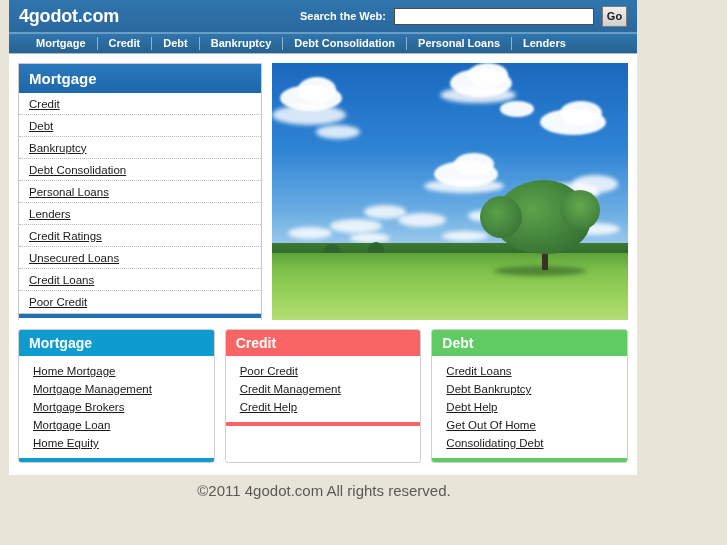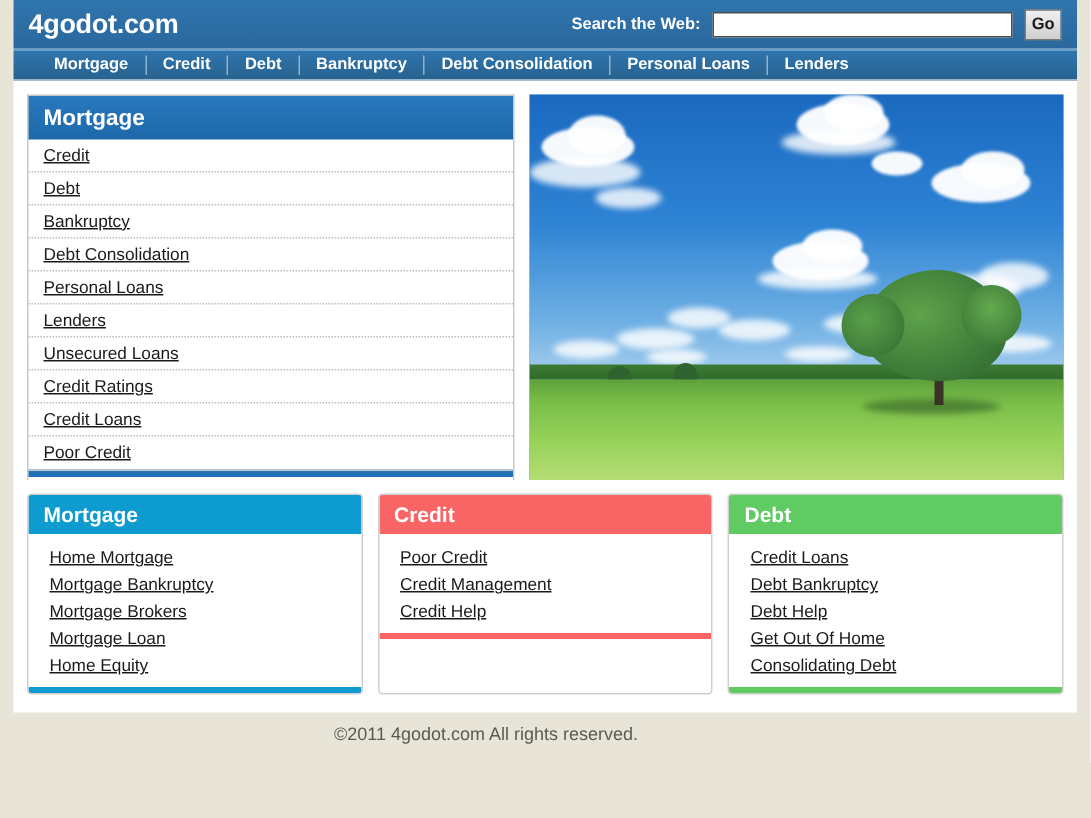--- a/index.html
+++ b/index.html
@@ -14,21 +14,21 @@
     font-family: "Liberation Sans", sans-serif;
     font-size: 12px;
     color: #222;
     overflow: hidden;
   }
 
   #page {
     position: absolute;
     left: 9px;
     top: 0;
-    width: 709px;
+    width: 628px;
     min-height: 475px;
     background: #ffffff;
   }
 
   
   .header {
     height: 34px;
     background: #2b6ca3;
     background: linear-gradient(#2f75ae, #2a689d);
     border-bottom: 2px solid #6a9cc4;
@@ -293,21 +293,21 @@
     height: 4px;
   }
 
   
   .footer {
     position: absolute;
     left: 0;
     top: 482px;
     width: 648px;
     text-align: center;
-    font-size: 12px;
+    font-size: 15px;
     color: #5a5a52;
   }
 </style>
 </head>
 <body>
 
 <div id="page">
 
   <div class="header">
     <div class="logo">4godot.com</div>
@@ -351,24 +351,24 @@
         <li>
             <a href="#">Debt Consolidation</a>
           </li>
         <li>
             <a href="#">Personal Loans</a>
           </li>
         <li>
             <a href="#">Lenders</a>
           </li>
         <li>
+            <a href="#">Credit Ratings</a>
+          </li>
+        <li>
             <a href="#">Unsecured Loans</a>
-          </li>
-        <li>
-            <a href="#">Credit Ratings</a>
           </li>
         <li>
             <a href="#">Credit Loans</a>
           </li>
         <li>
             <a href="#">Poor Credit</a>
           </li>
       </ul>
       <div class="sidebar-foot"></div>
     </div>
@@ -415,21 +415,21 @@
     </div>
 
   </div>
 
   <div class="boxes">
 
     <div class="box">
       <div class="box-head" style="background:#0e9bd0;">Mortgage</div>
       <ul class="box-list">
         <li><a href="#">Home Mortgage</a></li>
-        <li><a href="#">Mortgage Bankruptcy</a></li>
+        <li><a href="#">Mortgage Management</a></li>
         <li><a href="#">Mortgage Brokers</a></li>
         <li><a href="#">Mortgage Loan</a></li>
         <li><a href="#">Home Equity</a></li>
       </ul>
       <div class="box-foot" style="background:#0e9bd0;"></div>
     </div>
 
     <div class="box">
       <div class="box-head" style="background:#f96565;">Credit</div>
       <ul class="box-list">

